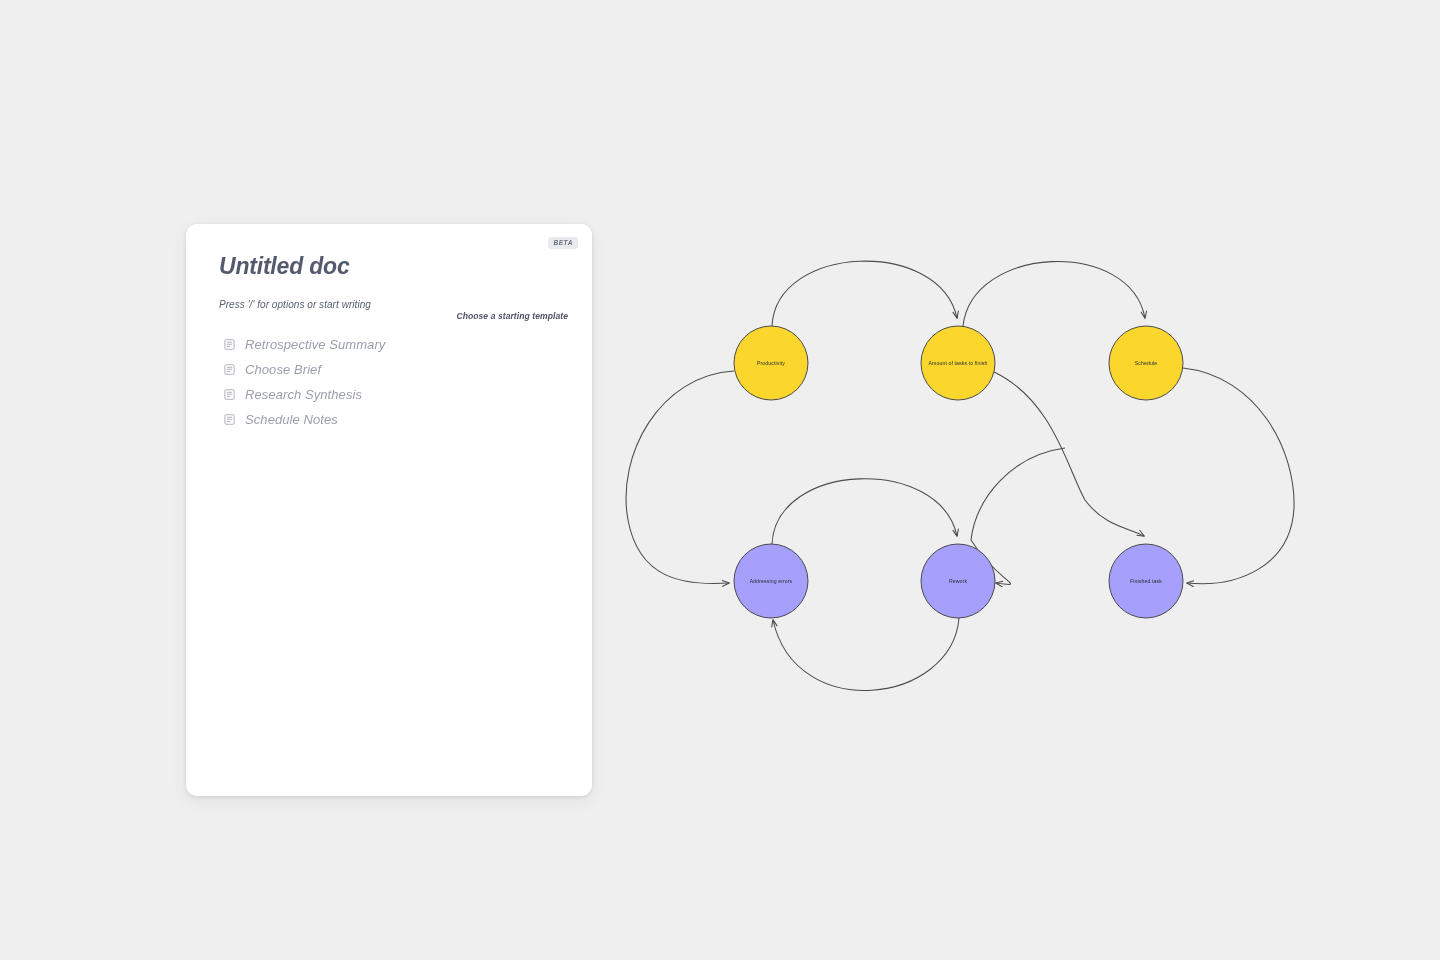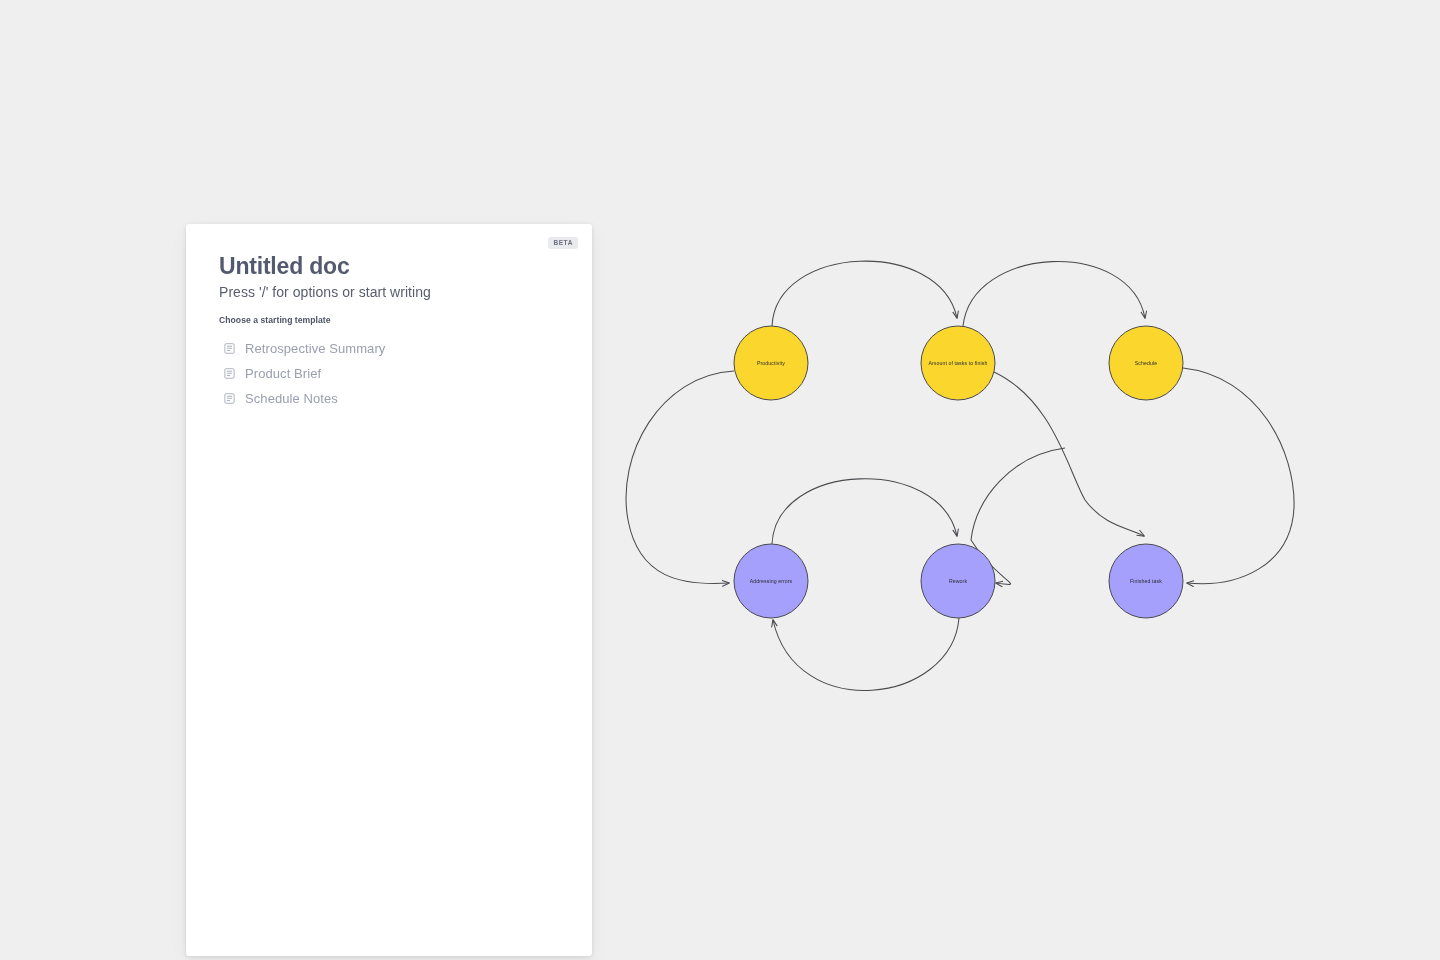--- a/index.html
+++ b/index.html
@@ -20,25 +20,26 @@
     height: 960px;
     background: #f0efef;
   }
 
   
   #doc-panel {
     position: absolute;
     left: 186px;
     top: 224px;
     width: 406px;
-    height: 732px;
+    height: 572px;
     background: #ffffff;
-    border-radius: 3px;
+    border-radius: 11px;
     box-shadow: 0 1px 4px rgba(0,0,0,0.10), 0 6px 18px rgba(0,0,0,0.05);
     overflow: hidden;
+    font-style: italic;
   }
 
   #beta-badge {
     position: absolute;
     right: 14px;
     top: 13px;
     background: #e9eaee;
     color: #6a6f7e;
     font-size: 6.5px;
     font-weight: bold;
@@ -58,32 +59,33 @@
   #doc-title {
     font-size: 23px;
     font-weight: 600;
     color: #545a6e;
     letter-spacing: -0.2px;
     margin: 0 0 0 0;
     line-height: 1.25;
   }
 
   #doc-hint {
-    font-size: 14px;
+    font-size: 10px;
     color: #585e70;
-    margin-top: 3px;
+    margin-top: 18px;
     letter-spacing: 0.05px;
   }
 
   #template-heading {
     font-size: 8.6px;
     font-weight: bold;
     color: #4e5467;
-    margin-top: 15px;
+    margin-top: 1px;
     letter-spacing: 0.05px;
+    text-align: right;
   }
 
   #template-list {
     list-style: none;
     margin: 11px 0 0 0;
     padding: 0;
   }
 
   .template-item {
     display: flex;
@@ -227,23 +229,32 @@
           <span class="template-label">Retrospective Summary</span>
         </li>
 
         <li class="template-item">
           <svg class="template-icon" viewBox="0 0 14 14" xmlns="http://www.w3.org/2000/svg">
             <rect x="1.1" y="0.9" width="11.8" height="12.2" rx="1.6" ry="1.6" fill="none" stroke="#aeb2bf" stroke-width="1.25"></rect>
             <rect x="3.6" y="3.4" width="6.8" height="1.25" rx="0.3" fill="#aeb2bf"></rect>
             <rect x="3.6" y="6.2" width="6.8" height="1.25" rx="0.3" fill="#aeb2bf"></rect>
             <rect x="3.6" y="9.0" width="4.2" height="1.25" rx="0.3" fill="#aeb2bf"></rect>
           </svg>
-          <span class="template-label">Product Brief</span>
-        </li>
-
+          <span class="template-label">Choose Brief</span>
+        </li>
+
+        <li class="template-item">
+          <svg class="template-icon" viewBox="0 0 14 14" xmlns="http://www.w3.org/2000/svg">
+            <rect x="1.1" y="0.9" width="11.8" height="12.2" rx="1.6" ry="1.6" fill="none" stroke="#aeb2bf" stroke-width="1.25"></rect>
+            <rect x="3.6" y="3.4" width="6.8" height="1.25" rx="0.3" fill="#aeb2bf"></rect>
+            <rect x="3.6" y="6.2" width="6.8" height="1.25" rx="0.3" fill="#aeb2bf"></rect>
+            <rect x="3.6" y="9.0" width="4.2" height="1.25" rx="0.3" fill="#aeb2bf"></rect>
+          </svg>
+          <span class="template-label">Research Synthesis</span>
+        </li>
 
         <li class="template-item">
           <svg class="template-icon" viewBox="0 0 14 14" xmlns="http://www.w3.org/2000/svg">
             <rect x="1.1" y="0.9" width="11.8" height="12.2" rx="1.6" ry="1.6" fill="none" stroke="#aeb2bf" stroke-width="1.25"></rect>
             <rect x="3.6" y="3.4" width="6.8" height="1.25" rx="0.3" fill="#aeb2bf"></rect>
             <rect x="3.6" y="6.2" width="6.8" height="1.25" rx="0.3" fill="#aeb2bf"></rect>
             <rect x="3.6" y="9.0" width="4.2" height="1.25" rx="0.3" fill="#aeb2bf"></rect>
           </svg>
           <span class="template-label">Schedule Notes</span>
         </li>

